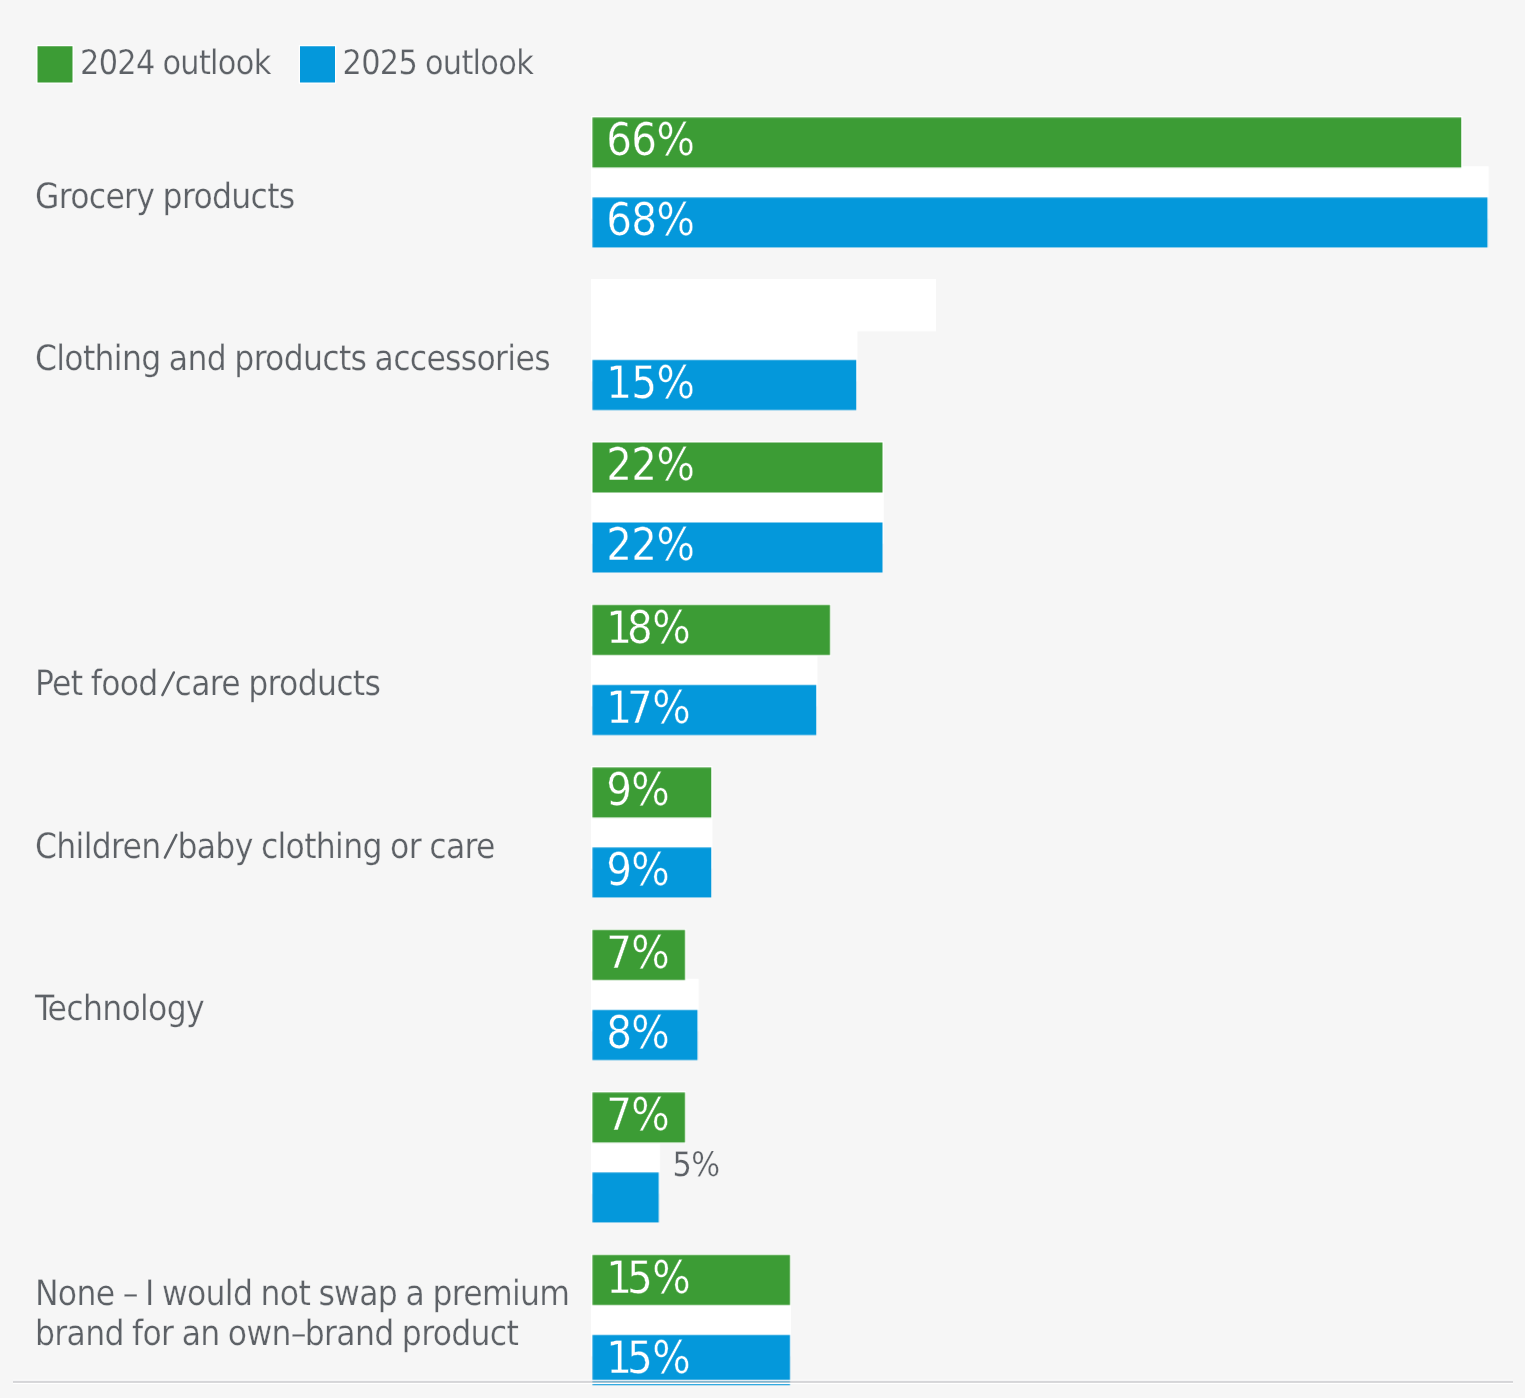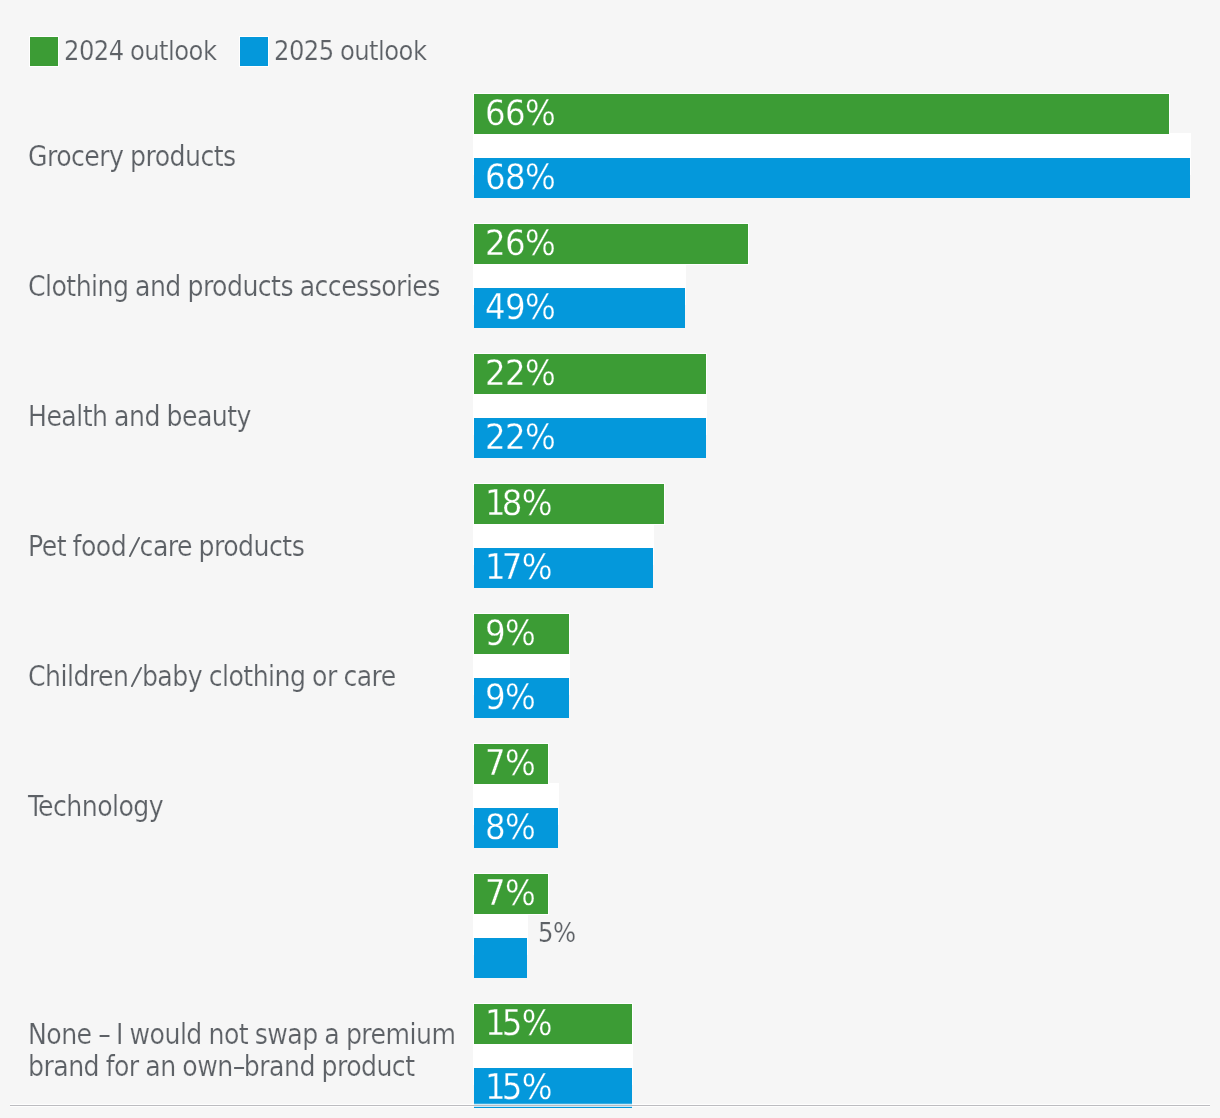--- a/index.html
+++ b/index.html
@@ -84,32 +84,26 @@
           </div>
         </div>
       </div>
       <div class="row">
         <div class="row-label">
           <span>Clothing and products accessories</span>
         </div>
         <div class="bar-group">
           <div class="bar-halo g" style="width: 275.78px;"></div>
           <div class="bar-halo b" style="width: 212.6px;"></div>
-          <div class="bar g" style="width: 273.78px; background: rgb(60, 156, 53);">
-            <span class="bar-value">26%</span>
-          </div>
           <div class="bar b" style="width: 210.6px; background: rgb(4, 152, 219);">
-            <span class="bar-value">49%</span>
-          </div>
-        </div>
-      </div>
-      <div class="row">
-        <div class="row-label">
-          <span>Health and beauty</span>
-        </div>
+            <span class="bar-value">15%</span>
+          </div>
+        </div>
+      </div>
+      <div class="row">
         <div class="bar-group">
           <div class="bar-halo g" style="width: 233.66px;"></div>
           <div class="bar-halo b" style="width: 233.66px;"></div>
           <div class="bar g" style="width: 231.66px; background: rgb(60, 156, 53);">
             <span class="bar-value">22%</span>
           </div>
           <div class="bar b" style="width: 231.66px; background: rgb(4, 152, 219);">
             <span class="bar-value">22%</span>
           </div>
         </div>

